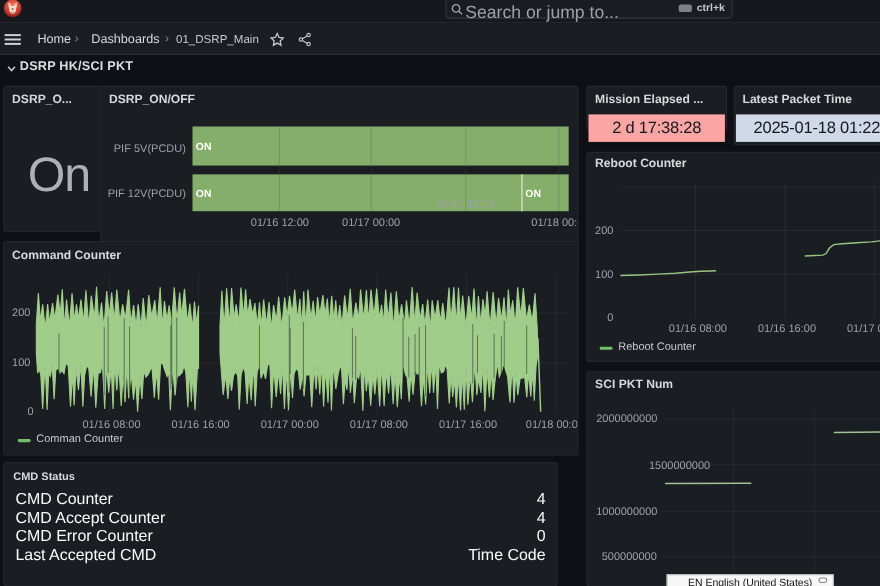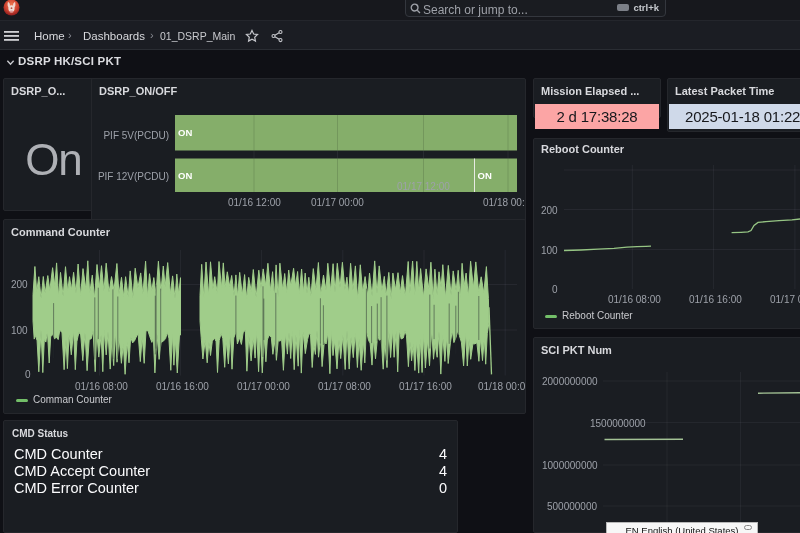--- a/index.html
+++ b/index.html
@@ -5,21 +5,21 @@
   * { margin:0; padding:0; box-sizing:border-box; }
   html,body { width:800px; height:533px; overflow:hidden; background:#0f1015;
     font-family:"Liberation Sans", sans-serif; position:relative; }
   .abs { position:absolute; }
   .topbar { left:0; top:0; width:800px; height:21px; background:#17181d;
     border-bottom:1px solid #24262c; }
   .crumbbar { left:0; top:21px; width:800px; height:29px; background:#1b1d23;
     border-bottom:1px solid #2a2d33; }
   .searchbox { left:405px; top:-5px; width:261px; height:22px; background:#1a1c21;
     border:1px solid #34373e; border-radius:4px; }
-  .searchtxt { position:absolute; left:17px; top:7px; font-size:12px; color:#9ea1a8; }
+  .searchtxt { position:absolute; left:17px; top:7px; font-size:16px; color:#9ea1a8; }
   .ctrlk { position:absolute; right:6px; top:6px; font-size:9.5px; color:#c6c9ce; font-weight:700;}
   .kbd { position:absolute; right:36px; top:8px; width:12px; height:7px; background:#7c8088; border-radius:2px; }
   .crumb { top:30px; font-size:11.5px; color:#d8d9dd; }
   .crumbsep { top:29px; font-size:11px; color:#8a8d94; }
   .sechead { left:18px; top:55px; font-size:11.5px; font-weight:700; color:#dcdde1; letter-spacing:0.2px; }
   .panel { background:#1a1d22; border:1px solid #25272c; border-radius:2px; }
   .ptitle { position:absolute; left:7px; top:6px; font-size:11px; font-weight:700; color:#d8d9dd; }
   .axis { position:absolute; font-size:10px; color:#9da1a9; white-space:nowrap; }
   .statbox { position:absolute; left:1px; right:1px; text-align:center;
     font-size:15px; font-weight:500; color:#17181c; letter-spacing:-0.2px; }
@@ -233,23 +233,24 @@
   <div class="axis" style="left:233px; top:161px;">01/17 00:00</div>
   <div class="axis" style="left:314px; top:161px;">01/17 08:00</div>
   <div class="axis" style="left:395px; top:161px;">01/17 16:00</div>
   <div class="axis" style="left:474px; top:161px;">01/18 00:0</div>
   <svg style="position:absolute; left:12px; top:179px;" width="12" height="4">
       <rect width="12" height="3" rx="1.5" fill="#73bf69"></rect>
     </svg>
   <div class="axis" style="left:29px; top:174px; color:#c9cace;">Comman Counter</div>
 </div>
 
-<div class="abs panel" style="left:3px; top:420px; width:455px; height:113px;">
+<div class="abs panel" style="left:3px; top:420px; width:504px; height:113px;">
   <div style="position:absolute; left:8px; top:7px; font-size:10px; font-weight:700; color:#d8d9dd;">CMD Status</div>
   <div class="cmdrow" style="top:25px;">CMD Counter<span class="v">4</span></div>
   <div class="cmdrow" style="top:42px;">CMD Accept Counter<span class="v">4</span></div>
   <div class="cmdrow" style="top:59px;">CMD Error Counter<span class="v">0</span></div>
+  <div class="cmdrow" style="top:76px;">Last Accepted CMD<span class="v">Time Code</span></div>
 </div>
 
 <div class="abs" style="left:606px; top:522px; width:152px; height:16px; background:#f7f7f7;
   border:1px solid #b8b8b8; font-size:9.5px; color:#111; text-align:center; line-height:15px; overflow:hidden;">EN English (United States)
   <span style="position:absolute; right:5px; top:2px; width:8px; height:5px; border:1px solid #8a8a8a; border-radius:3px;"></span>
 </div>
 
 </body></html>

